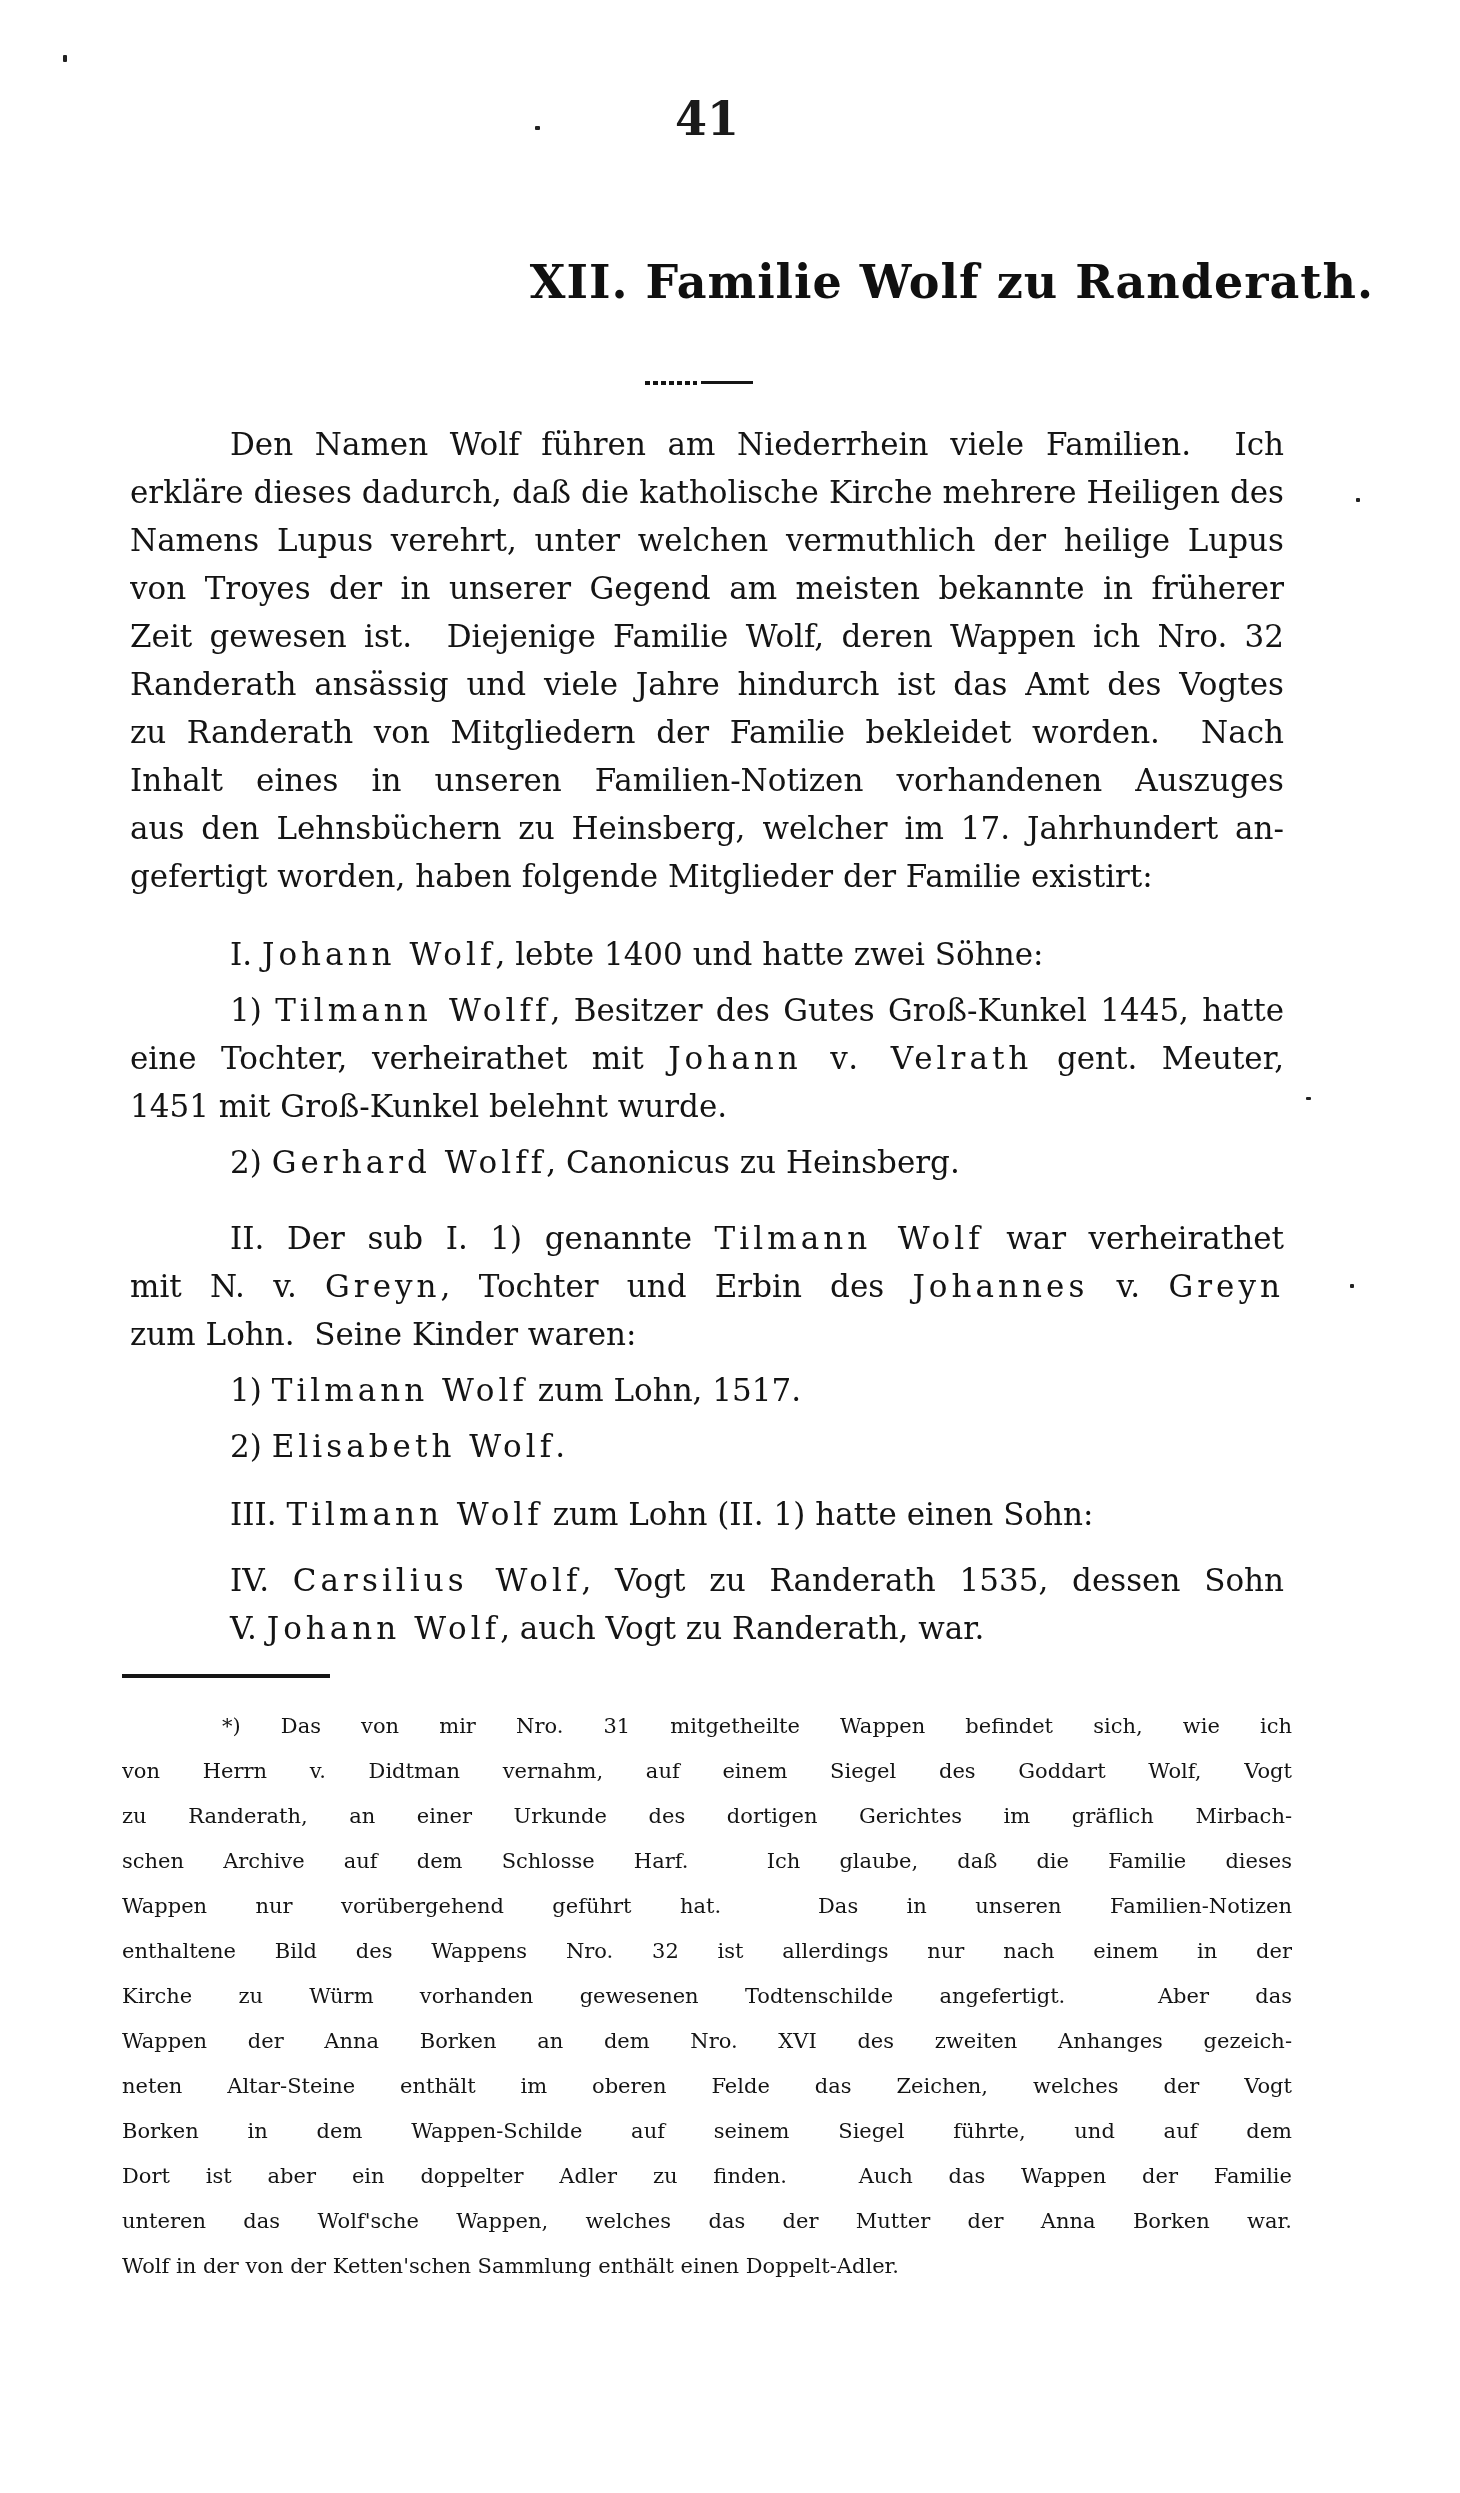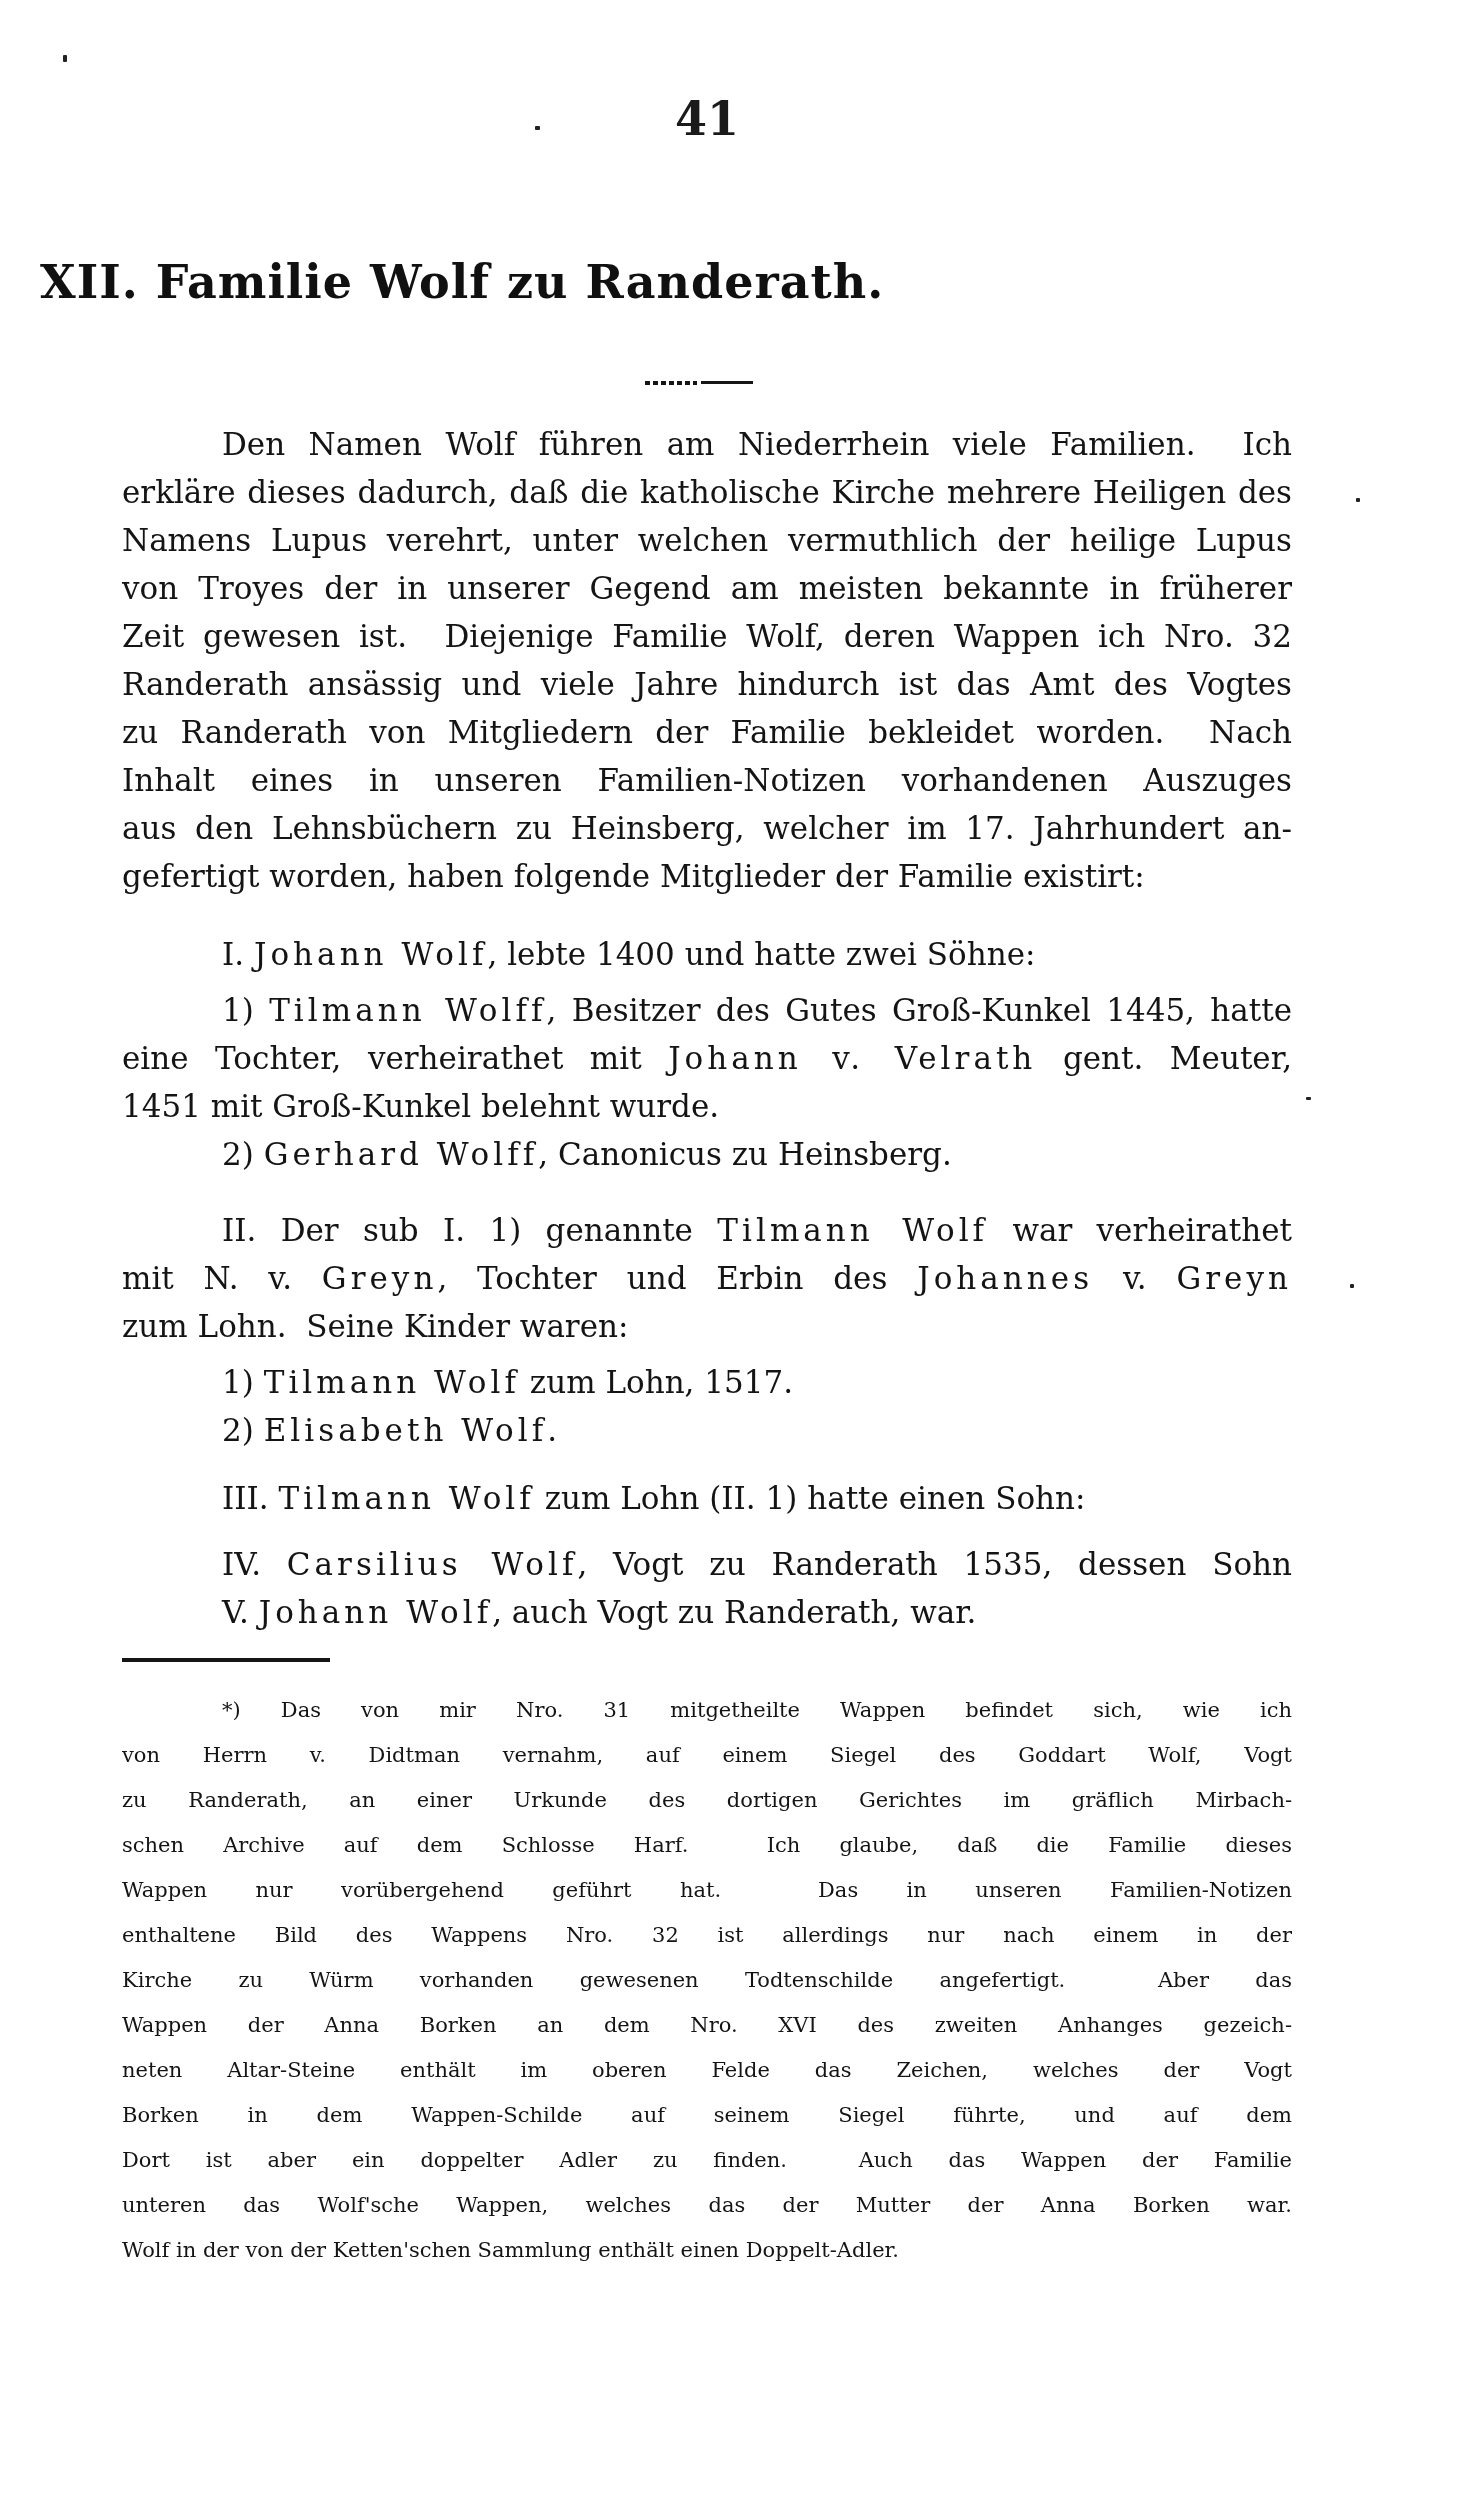--- a/index.html
+++ b/index.html
@@ -8,38 +8,38 @@
     background:#ffffff;color:#141414;
     font-family:"DejaVu Serif", serif;
     overflow:hidden;
   }
   .page-number{
     position:absolute;left:122px;top:92px;width:1170px;
     text-align:center;font-size:46px;font-weight:bold;color:#1a1a1a;
   }
   .heading{
     position:absolute;left:40px;top:255px;width:1334px;
-    text-align:left;font-size:46px;font-weight:bold;color:#101010;
+    text-align:right;font-size:46px;font-weight:bold;color:#101010;
     letter-spacing:1px;
   }
   .heading-rule{
     position:absolute;left:645px;top:381px;width:110px;height:5px;
   }
   .heading-rule .dash-part{
     display:inline-block;vertical-align:top;width:52px;height:4px;
     background:repeating-linear-gradient(90deg,#151515 0 5px,transparent 5px 8px);
   }
   .heading-rule .solid-part{
     display:inline-block;vertical-align:top;width:52px;height:3px;margin-left:4px;
     background:#151515;
   }
   .text-column{
     position:absolute;left:122px;top:420px;width:1170px;
   }
-  .block{margin:0;}
+  .block{margin:8px;}
   .line{
     display:block;height:48px;line-height:48px;font-size:31px;
     white-space:normal;overflow:hidden;
     text-align:justify;text-align-last:justify;
   }
   .line.left{text-align:left;text-align-last:left;}
   .line.indent{padding-left:100px;}
   .seg{white-space:pre-wrap;}
   .seg.spaced{letter-spacing:0.13em;}
   .footnote-rule{

